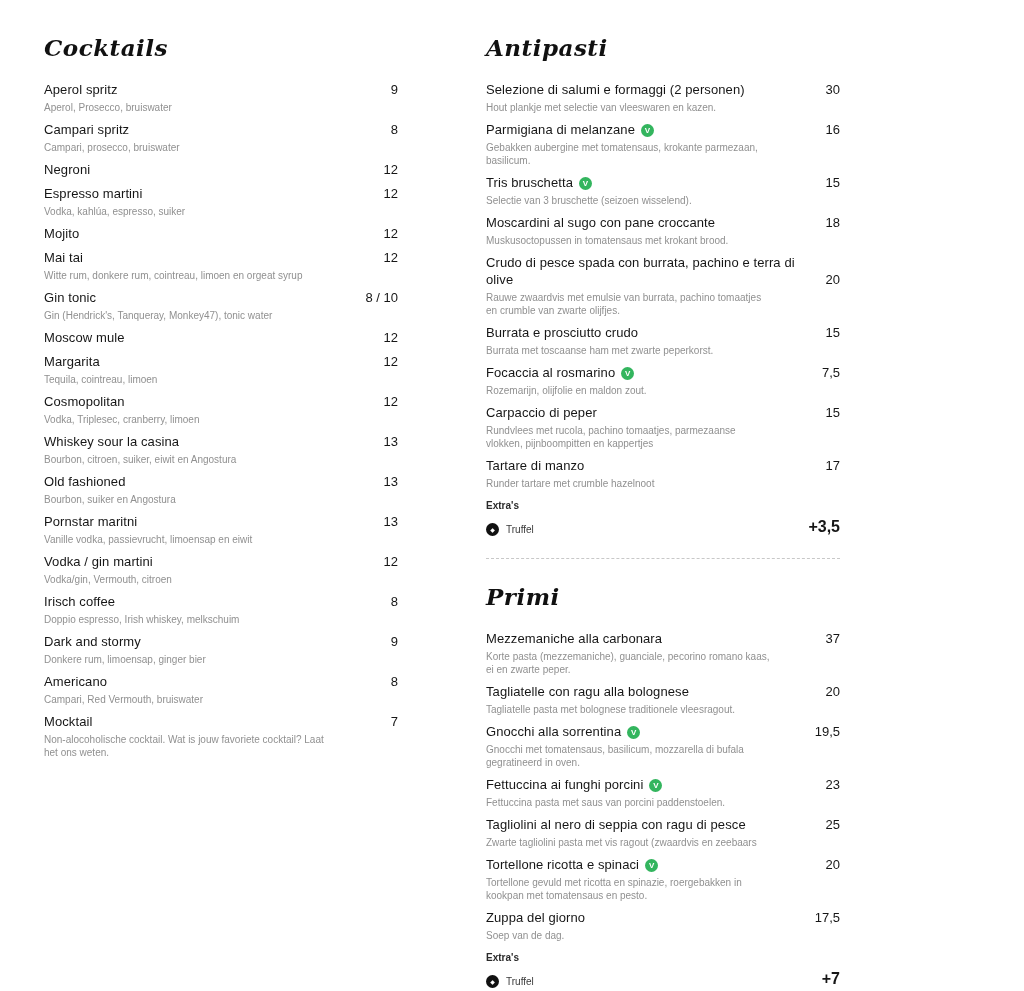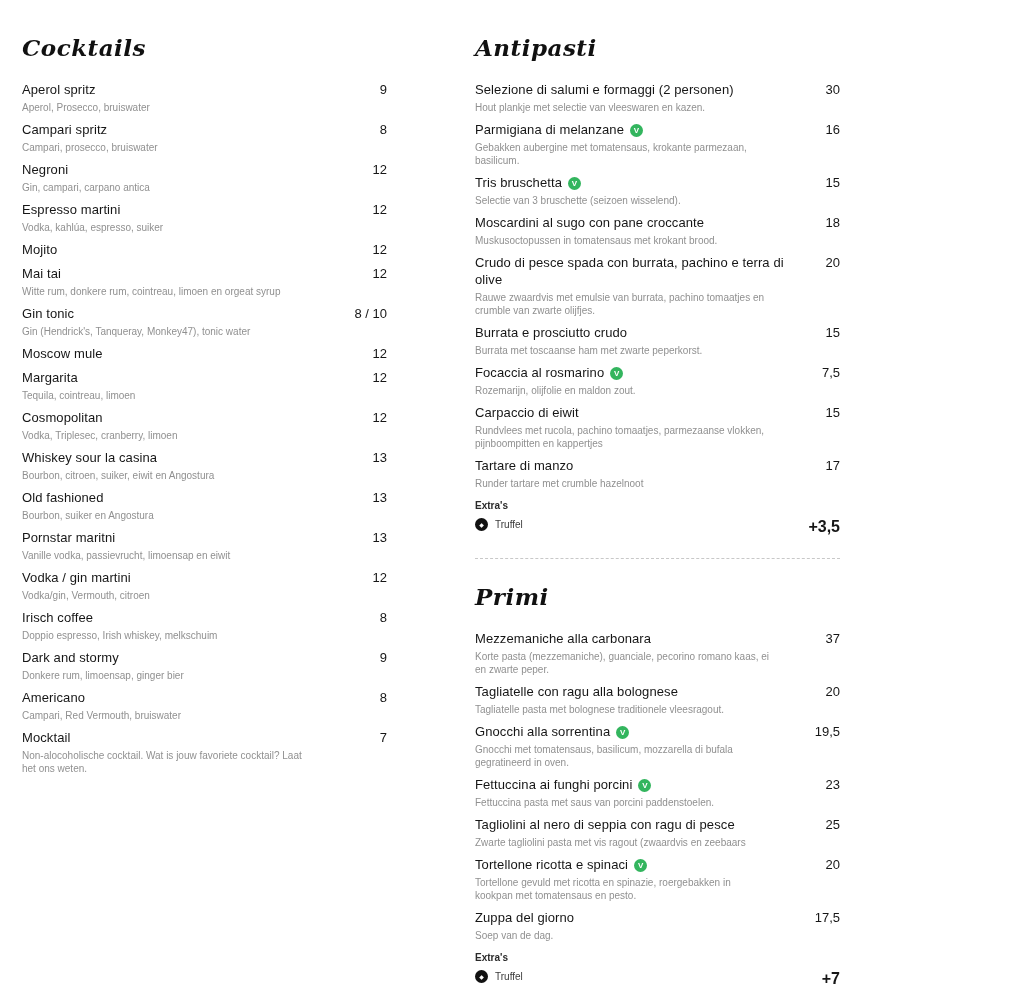--- a/index.html
+++ b/index.html
@@ -8,40 +8,40 @@
     width: 1024px;
     height: 991px;
     background: #ffffff;
     font-family: "Liberation Sans", sans-serif;
     color: #1a1a1a;
     overflow: hidden;
   }
   .page {
     display: flex;
     gap: 88px;
-    padding: 34px 44px 0 22px;
+    padding: 34px 44px 0 44px;
     width: 884px;
   }
   .col { flex: 1; min-width: 0; }
 
   .section-title {
     font-family: "DejaVu Serif", serif;
     font-style: italic;
     font-weight: 700;
     font-size: 23px;
     letter-spacing: 0.5px;
     color: #111111;
     margin: 0 0 20px 0;
   }
 
   .item { margin-bottom: 7px; }
   .item-head {
     display: flex;
     justify-content: space-between;
-    align-items: flex-start;
+    align-items: flex-end;
     gap: 16px;
   }
   .item-name-wrap {
     display: flex;
     align-items: center;
     gap: 6px;
     flex: 1;
     min-width: 0;
   }
   .item-name {
@@ -85,21 +85,21 @@
   .extras { margin-top: 10px; }
   .extras-label {
     font-size: 10px;
     font-weight: 700;
     color: #2a2a2a;
     margin-bottom: 7px;
   }
   .extra-row {
     display: flex;
     justify-content: space-between;
-    align-items: flex-start;
+    align-items: flex-end;
   }
   .extra-left {
     display: flex;
     align-items: center;
     gap: 7px;
     font-size: 10px;
     color: #3a3a3a;
   }
   .truffle-icon {
     width: 13px;
@@ -151,21 +151,20 @@
           </div>
           <div class="item-desc">Campari, prosecco, bruiswater</div>
         </div>
         <div class="item">
           <div class="item-head">
             <div class="item-name-wrap">
               <span class="item-name">Negroni</span>
             </div>
             <div class="item-price">12</div>
           </div>
-          <div class="item-desc">Gin, campari, carpano antica</div>
         </div>
         <div class="item">
           <div class="item-head">
             <div class="item-name-wrap">
               <span class="item-name">Espresso martini</span>
             </div>
             <div class="item-price">12</div>
           </div>
           <div class="item-desc">Vodka, kahlúa, espresso, suiker</div>
         </div>
@@ -360,21 +359,21 @@
               <span class="item-name">Focaccia al rosmarino</span>
               <span class="veg-badge">V</span>
             </div>
             <div class="item-price">7,5</div>
           </div>
           <div class="item-desc">Rozemarijn, olijfolie en maldon zout.</div>
         </div>
         <div class="item">
           <div class="item-head">
             <div class="item-name-wrap">
-              <span class="item-name">Carpaccio di eiwit</span>
+              <span class="item-name">Carpaccio di peper</span>
             </div>
             <div class="item-price">15</div>
           </div>
           <div class="item-desc">Rundvlees met rucola, pachino tomaatjes, parmezaanse vlokken, pijnboompitten en kappertjes</div>
         </div>
         <div class="item">
           <div class="item-head">
             <div class="item-name-wrap">
               <span class="item-name">Tartare di manzo</span>
             </div>

